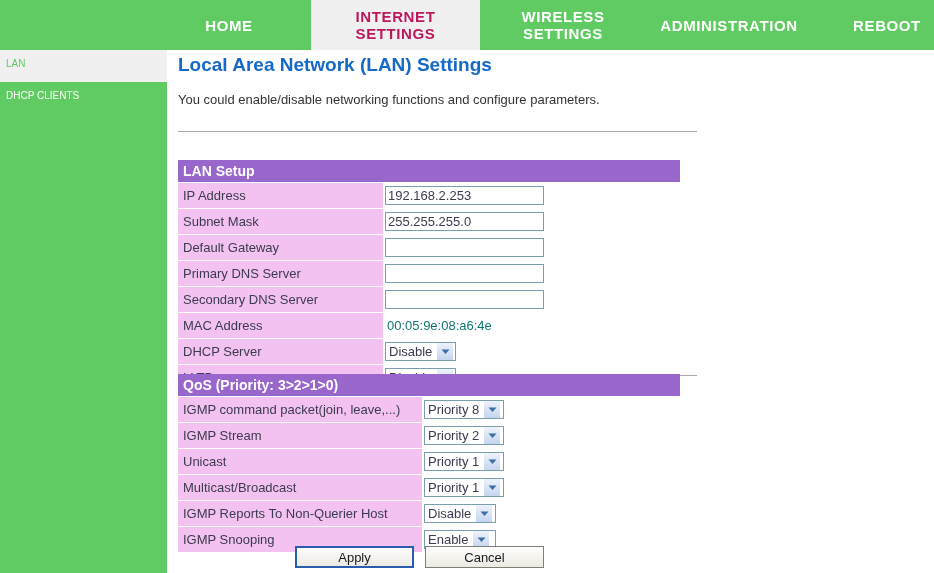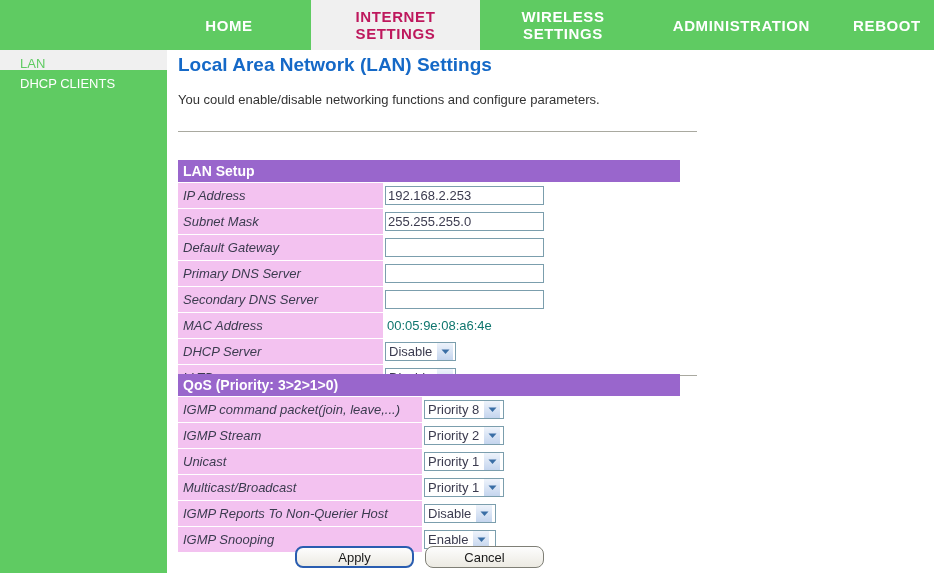--- a/index.html
+++ b/index.html
@@ -49,24 +49,24 @@
   
   .sidebar {
     position: absolute;
     left: 0;
     top: 50px;
     width: 167px;
     height: 523px;
     background: #5fcb62;
   }
   .side-item {
-    height: 20px;
+    height: 32px;
     line-height: 27px;
-    padding-left: 20px;
-    font-size: 13px;
+    padding-left: 6px;
+    font-size: 10px;
     color: #ffffff;
     box-sizing: border-box;
     cursor: pointer;
   }
   .side-item.active {
     background: #f0f0f0;
     color: #5fcb62;
   }
 
   
@@ -120,21 +120,20 @@
     padding: 1px 0 1px 5px;
     border-bottom: 1px solid #ffffff;
   }
   .tbl td.lbl {
     background: #f3c2f0;
     color: #3b3b4f;
     height: 23px;
     padding: 1px 4px 1px 5px;
     border-bottom: 1px solid #ffffff;
     white-space: nowrap;
-    font-style: italic;
   }
   .tbl td.val {
     background: #ffffff;
     padding: 1px 0 1px 2px;
     height: 23px;
     vertical-align: middle;
     white-space: nowrap;
   }
   .tbl td.val.plain {
     color: #0f766e;
@@ -189,21 +188,21 @@
   }
   .btn {
     position: absolute;
     top: 0;
     height: 22px;
     font-family: "Liberation Sans", sans-serif;
     font-size: 13px;
     color: #1a1a1a;
     background: linear-gradient(to bottom, #fdfdfd 0%, #eceae2 100%);
     border: 1px solid #7f7f76;
-    border-radius: 8px;
+    border-radius: 0;
     cursor: pointer;
     display: flex;
     align-items: center;
     justify-content: center;
     box-sizing: border-box;
   }
   .btn.default {
     border: 2px solid #2a5db0;
   }
 </style>
@@ -222,21 +221,21 @@
     </div>
   </div>
 
   <div class="nav-item" style="left:490px; width:146px;">
     <div>
       <div>WIRELESS</div>
       <div>SETTINGS</div>
     </div>
   </div>
 
-  <div class="nav-item" style="left:648px; width:162px;justify-content:flex-end;">
+  <div class="nav-item" style="left:648px; width:162px;">
     <span>ADMINISTRATION</span>
   </div>
 
   <div class="nav-item" style="left:840px; width:94px;">
     <span>REBOOT</span>
   </div>
 </div>
 
 <div class="sidebar">
   <div class="side-item active">

